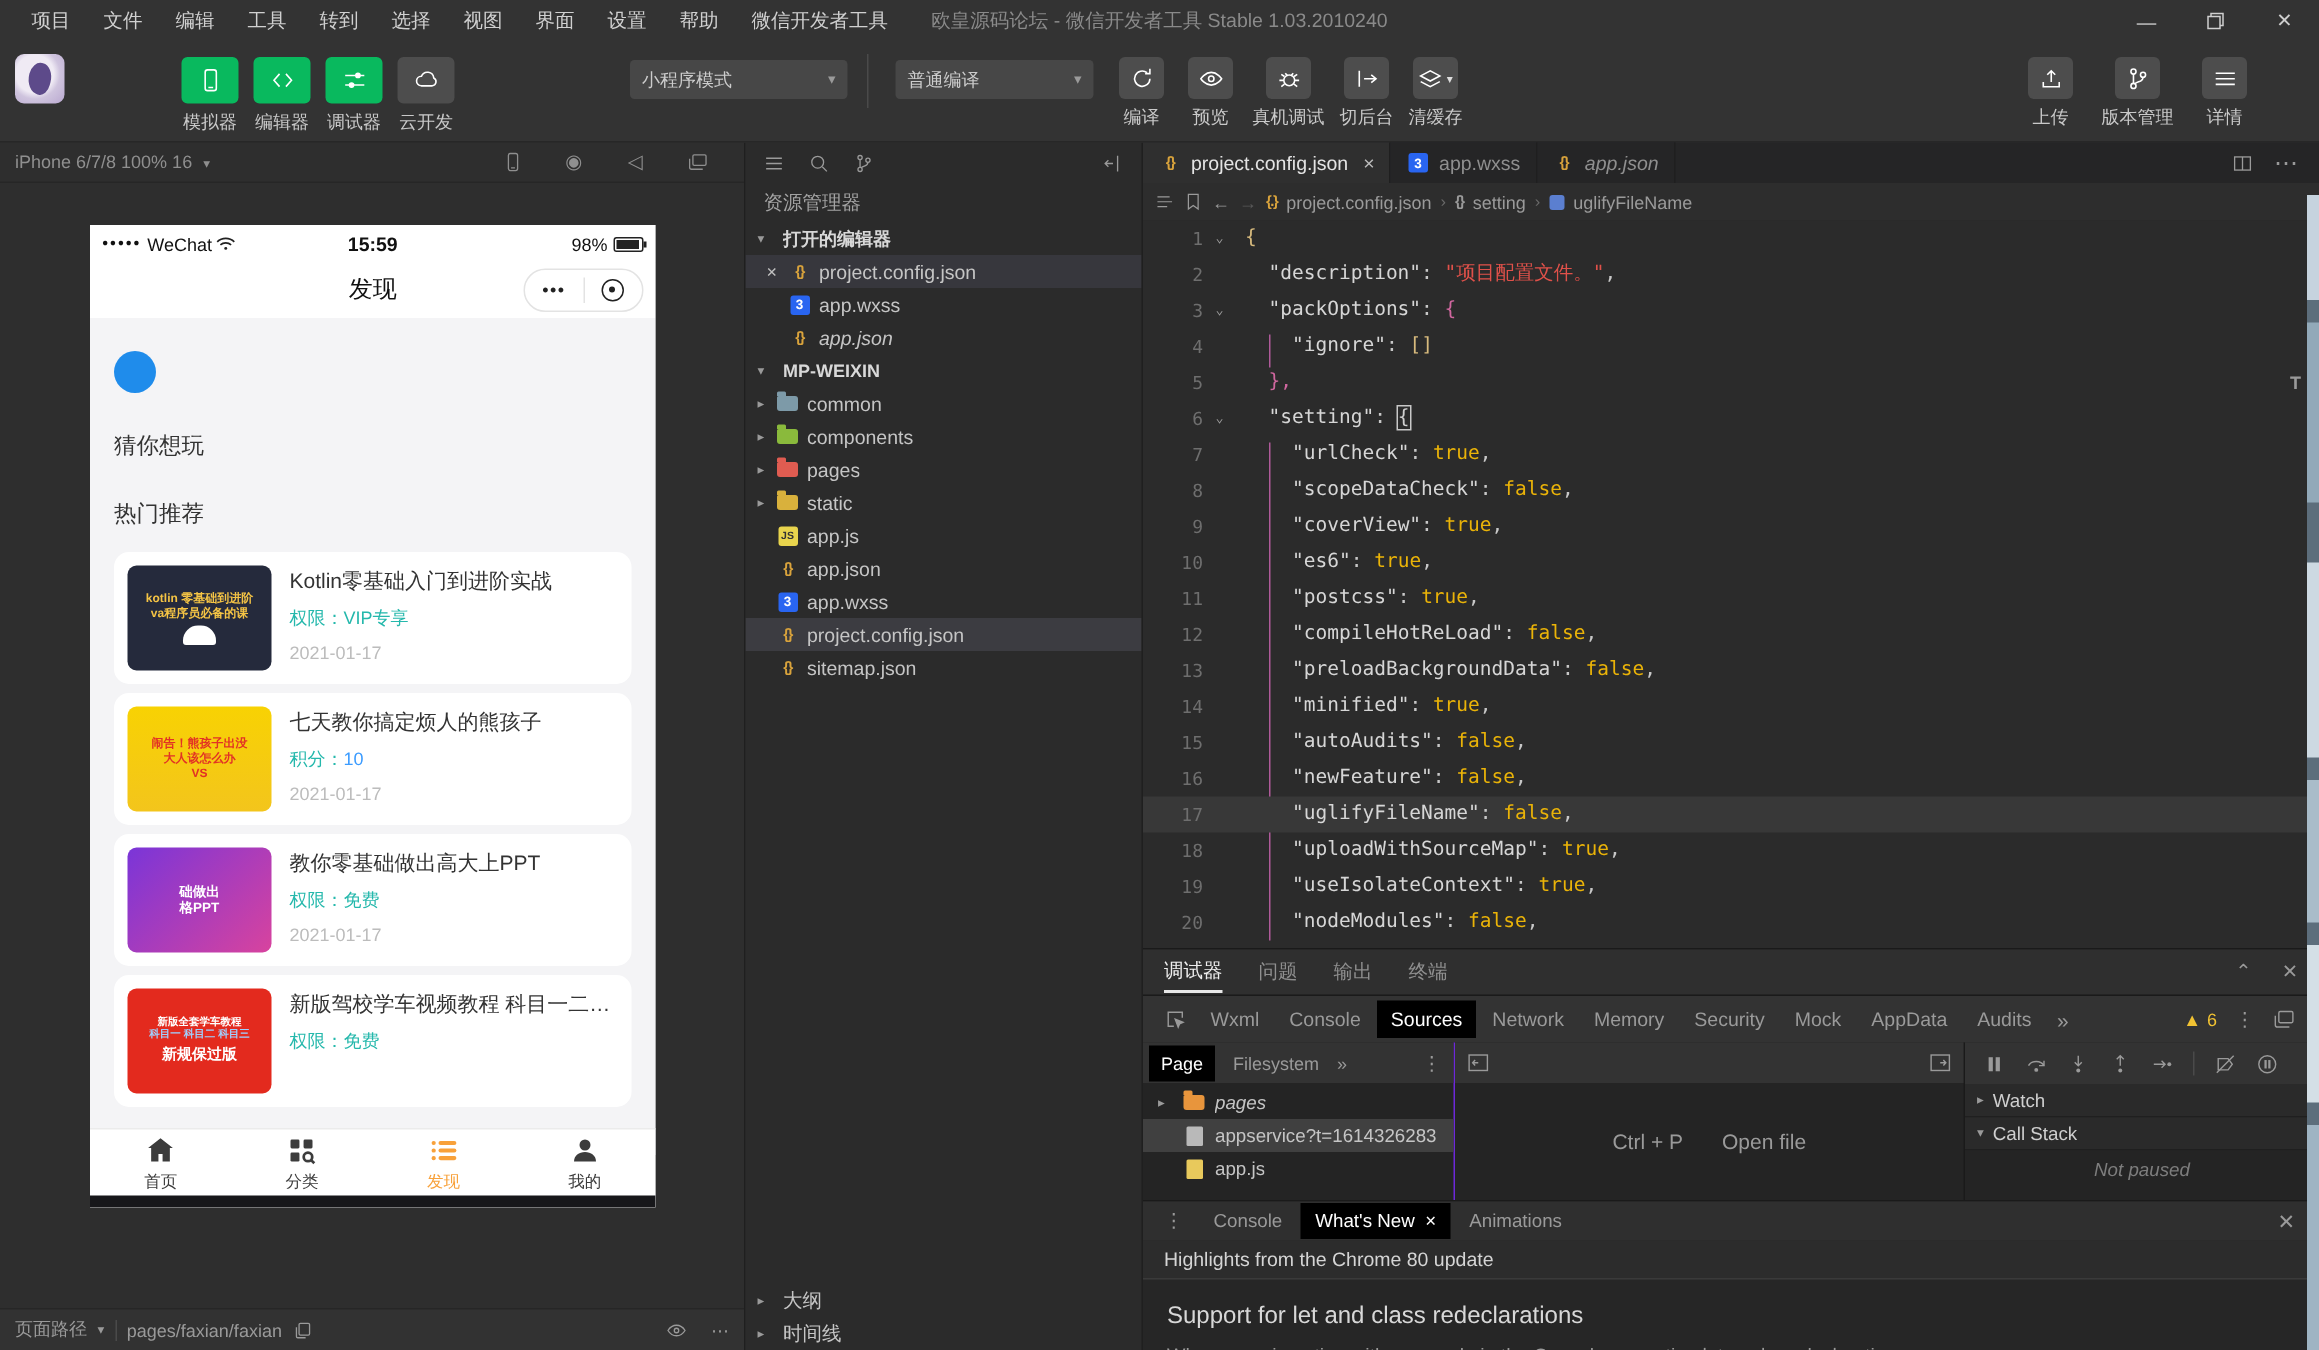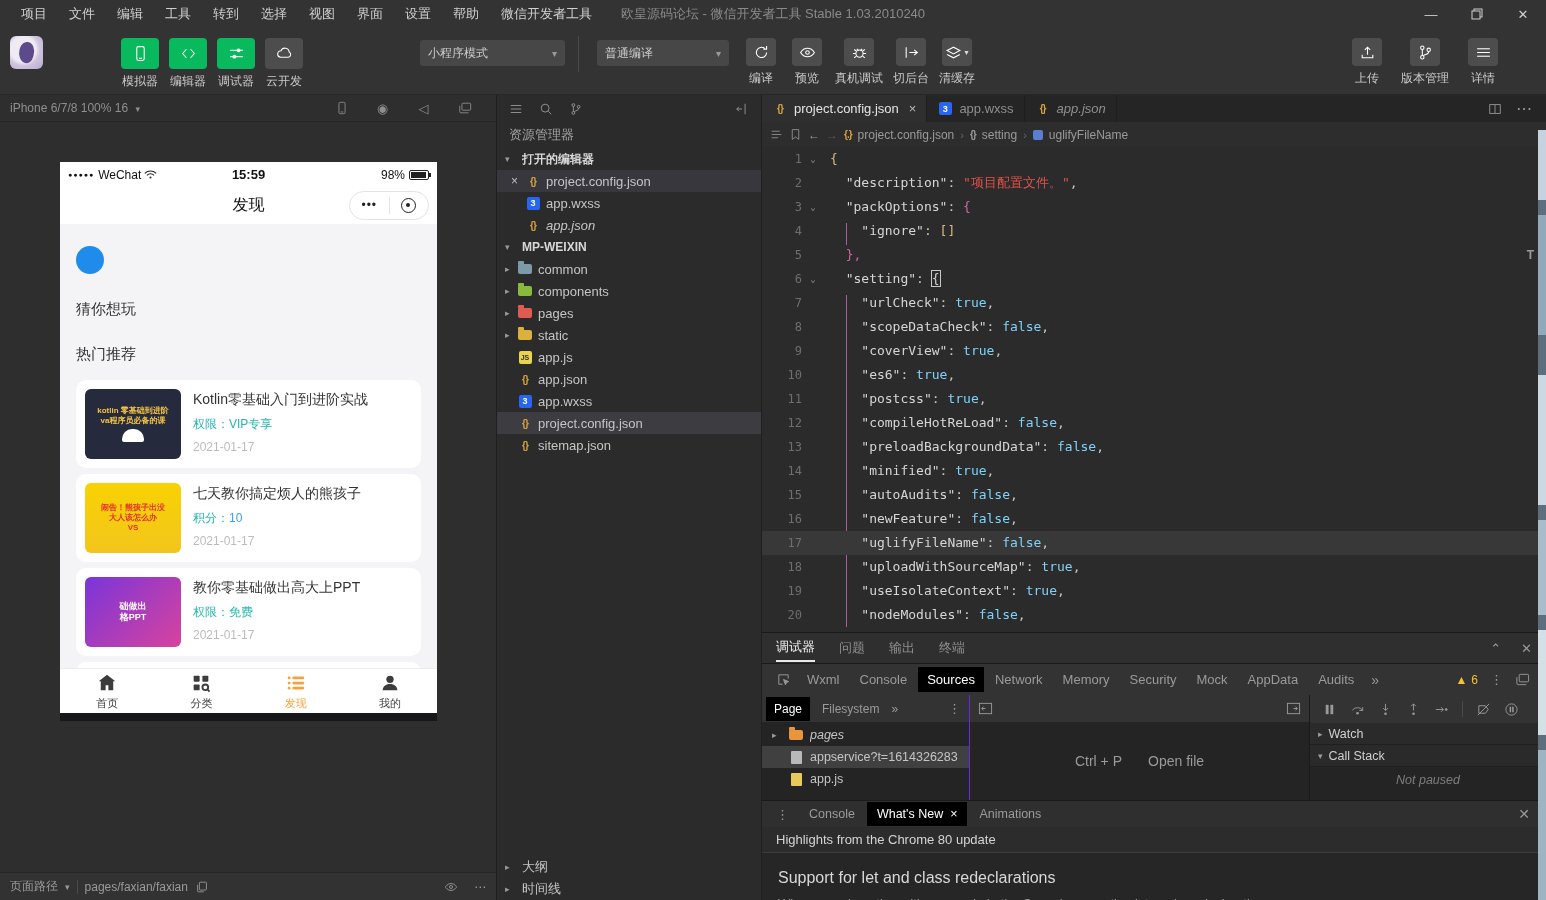--- a/index.html
+++ b/index.html
@@ -47,21 +47,21 @@
   .right-col { flex:1; display:flex; flex-direction:column; min-width:0; }
 
   
   .sim-toolbar { height:27px; display:flex; align-items:center; padding:0 10px; border-bottom:1px solid #262626; background:#2e2e2e;}
   .device-label { font-size:12px; color:#8f8f8f; }
   .device-label .caret { font-size:9px; margin-left:4px; }
   .sim-icons { margin-left:auto; display:flex; gap:26px; margin-right:14px; color:#8f8f8f; }
   .sim-icons .icon { width:15px; height:15px; font-size:13px; display:flex; align-items:center; justify-content:center;}
   .sim-icons svg { width:14px; height:14px; }
   .sim-body { flex:1; position:relative; background:#2e2e2e; }
-  .phone { position:absolute; left:60px; top:40px; width:377px; height:559px; background:#fff; overflow:hidden; }
+  .phone { position:absolute; left:60px; top:28px; width:377px; height:655px; background:#fff; overflow:hidden; }
   .p-status { height:25px; background:#fff; display:flex; align-items:center; padding:0 8px; font-size:12px; color:#111; }
   .sig-dots { font-size:7px; letter-spacing:1px; margin-right:4px; }
   .p-carrier { font-size:12px; }
   .wifi { width:13px; height:11px; margin-left:3px; }
   .p-time { position:absolute; left:0; right:0; text-align:center; font-weight:bold; font-size:13px; }
   .p-batt-wrap { margin-left:auto; display:flex; align-items:center; gap:4px; z-index:1;}
   .batt { width:20px; height:10px; border:1px solid #222; border-radius:2px; position:relative; }
   .batt i { position:absolute; left:1px; top:1px; bottom:1px; width:15px; background:#222; display:block;}
   .batt:after { content:""; position:absolute; right:-3px; top:2.5px; width:2px; height:4px; background:#222; }
   .p-nav { height:37px; position:relative; background:#fff; display:flex; align-items:center; justify-content:center; }
@@ -152,21 +152,21 @@
   .bc-gold { color:#d9a33c; } .bc-gray { color:#9a9a9a; }
   .bc-box { width:10px; height:10px; background:#5b7fd0; border-radius:2px; display:inline-block;}
   .arrow-dim { color:#5a5a5a; }
   .code { flex:1; position:relative; font-family:"DejaVu Sans Mono","Liberation Mono",monospace; font-size:13px; overflow:hidden; background:#2b2b2b;}
   .cline { height:24px; line-height:24px; display:flex; white-space:pre; position:relative; z-index:1;}
   .cline.current { background:#383838; }
   .gut-num { width:40px; text-align:right; color:#6e6e6e; font-size:12px; flex:none;}
   .gut-fold { width:22px; text-align:center; color:#9a9a9a; font-size:9px; flex:none;}
   .ctext { padding-left:6px; }
   .c-key { color:#d6d6d6; } .c-pun { color:#c8c8c8; }
-  .c-str { color:#e0514a; } .c-val { color:#7dd3fc;margin-top:43px; }
+  .c-str { color:#e0514a; } .c-val { color:#eab308;margin-top:43px; }
   .c-gold { color:#d7ba7d; } .c-pink { color:#d0679f; }
   .c-cursor { color:#d0d0d0; outline:1px solid #c8c8c8; }
   .guide { position:absolute; width:1px; background:#b05a9a; left:84px; z-index:0;}
 
   
   .dbg { height:168px; border-top:1px solid #1a1a1a; display:flex; flex-direction:column; background:#242424; min-width:0;}
   .dbg-tabs { height:30px; background:#2f2f2f; display:flex; align-items:center; padding:0 14px; gap:24px; font-size:13px; color:#8f8f8f;}
   .dbg-tab.active { color:#eee; border-bottom:2px solid #e8e8e8; line-height:26px; height:28px;}
   .dbg-tabs .right { margin-left:auto; display:flex; gap:20px; color:#9a9a9a; font-size:13px;}
   .devtools { height:32px; background:#333; border-top:1px solid #1a1a1a; display:flex; align-items:center; padding:0 8px; gap:2px; font-size:13px; color:#9a9a9a;}

